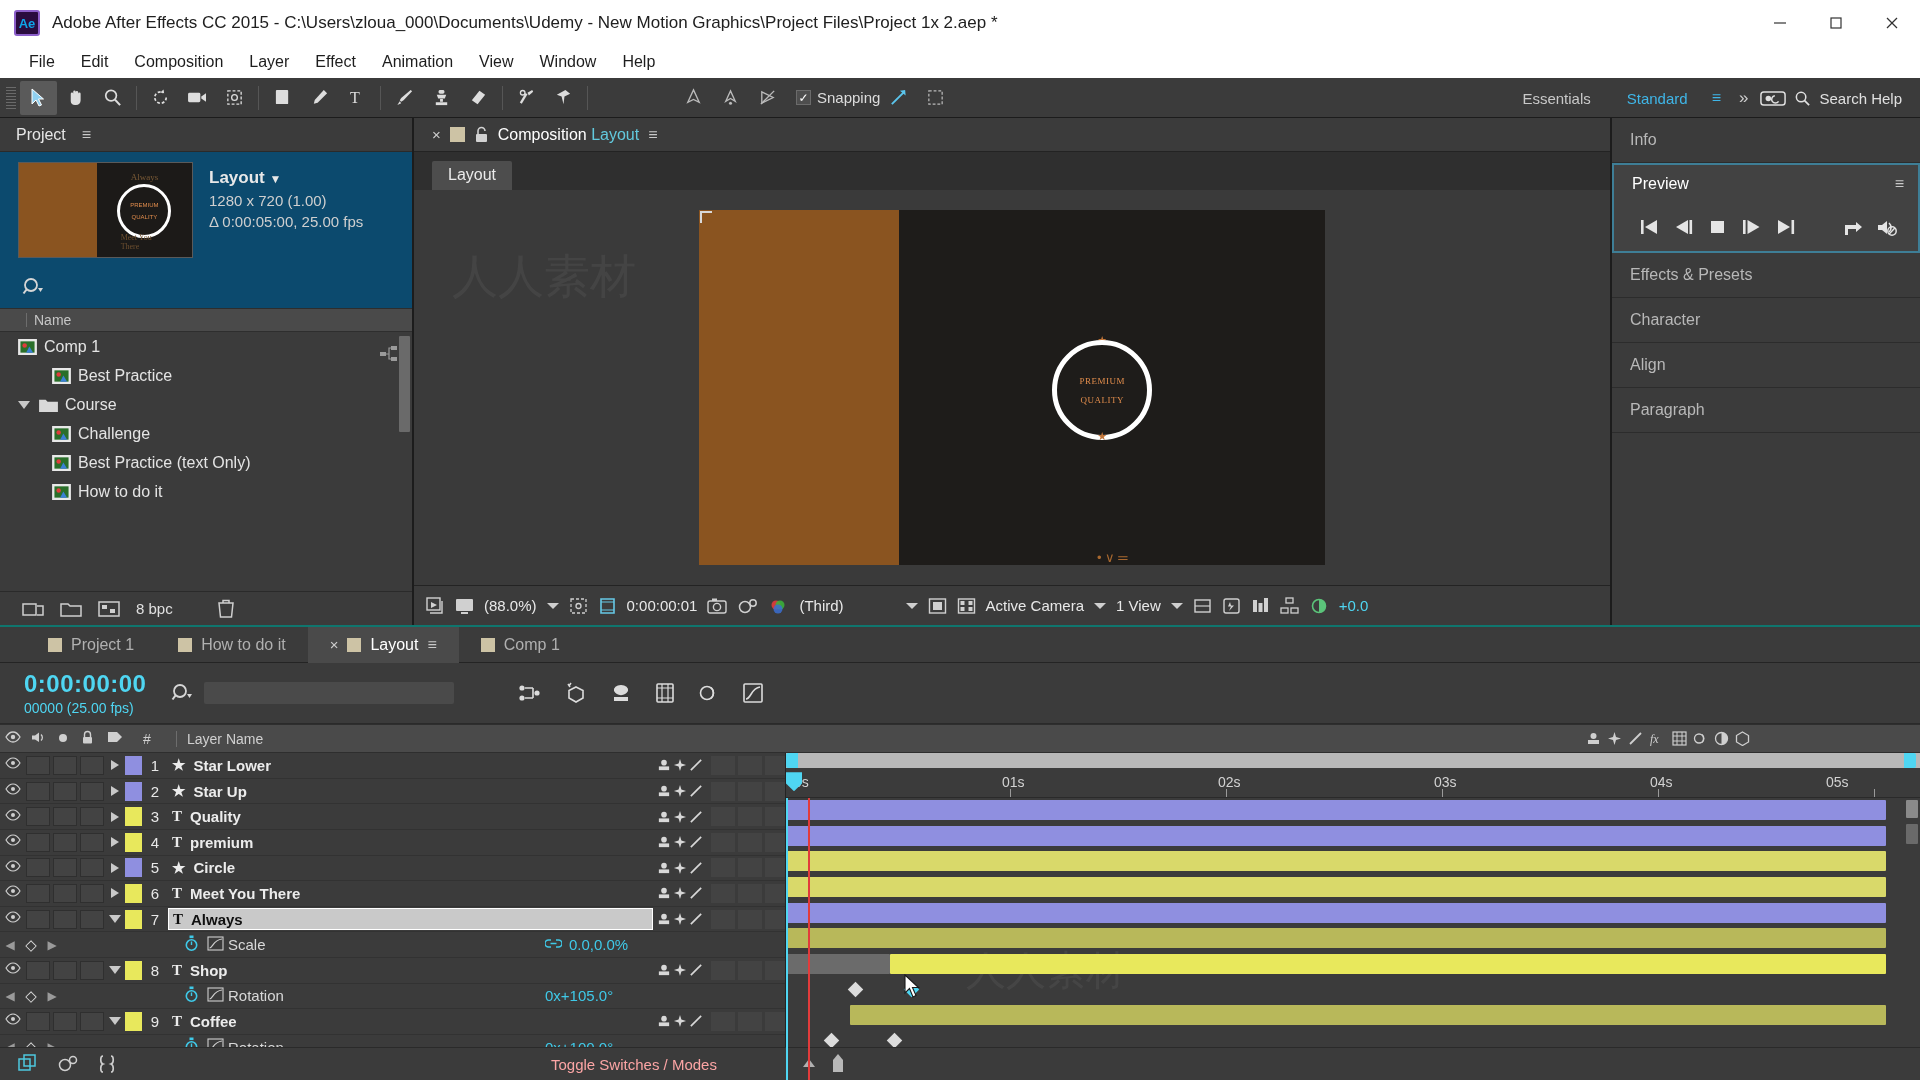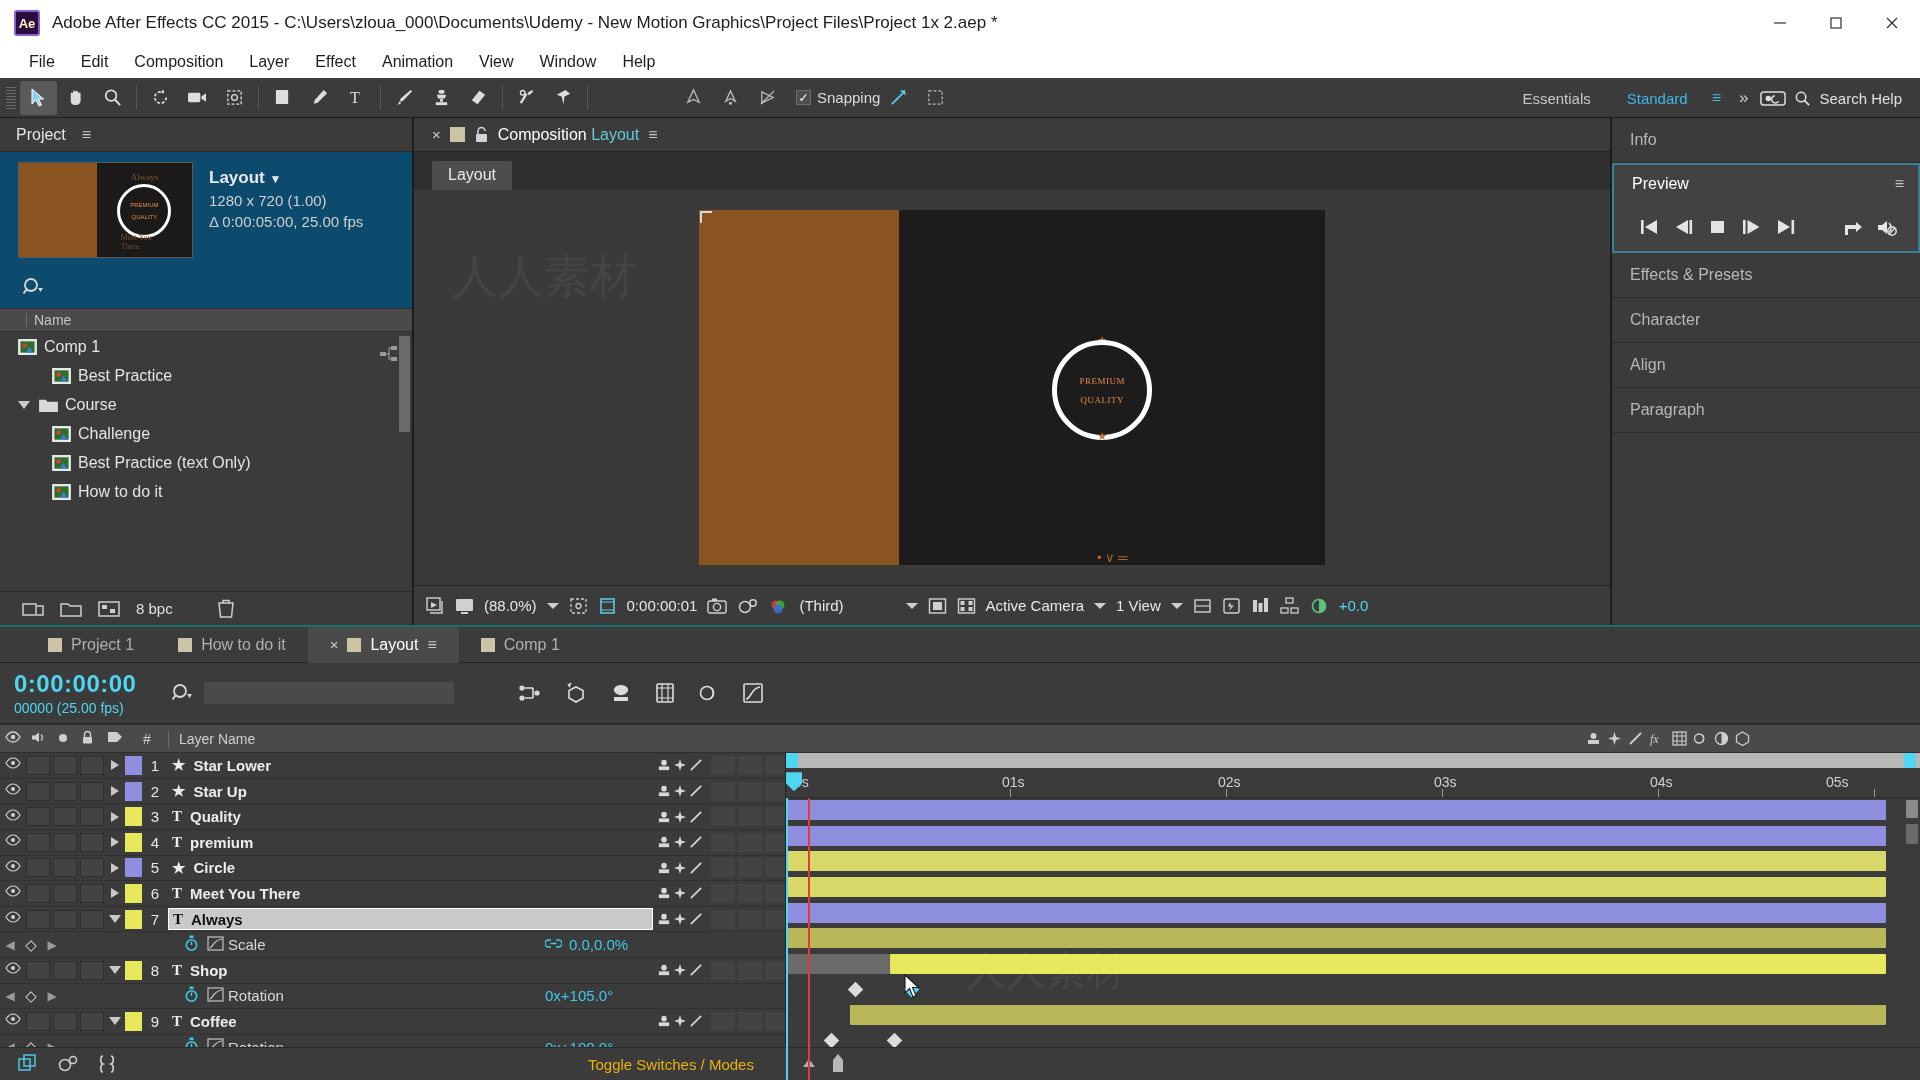--- a/index.html
+++ b/index.html
@@ -14,21 +14,21 @@
   .app { width:1920px; height:1080px; position:relative; display:flex; flex-direction:column; }
 
   
   .titlebar {
     height:46px; background:#ffffff; display:flex; align-items:center;
     flex:0 0 46px; position:relative;
   }
   .ae-logo {
     width:26px; height:26px; margin-left:14px; margin-right:12px;
     background:#2a0c3f; border:2px solid #8b5ec9; border-radius:3px;
-    color:#fef9c3; font-size:13px; font-weight:bold;
+    color:#0ea5e9; font-size:13px; font-weight:bold;
     display:flex; align-items:center; justify-content:center;
   }
   .title-text { color:#202020; font-size:17px; white-space:nowrap; }
   .win-btns { position:absolute; right:0; top:0; height:46px; display:flex; }
   .win-btn {
     width:56px; height:46px; display:flex; align-items:center; justify-content:center;
     color:#333; font-size:17px;
   }
   .win-btn svg { display:block; }
 
@@ -156,21 +156,21 @@
   
   .timeline { flex:0 0 455px; height:455px; background:#3b3b3b; display:flex; flex-direction:column;
      border-top:2px solid #0f766e; }
   .tl-tabs { height:36px; background:#3b3b3b; display:flex; align-items:center; padding-left:26px; gap:0;
      border-bottom:1px solid #242424; }
   .tl-tab { display:flex; align-items:center; gap:9px; padding:0 22px; height:36px; font-size:16px; color:#b0b0b0; }
   .tl-tab.active { background:#4a4a4a; color:#ffffff; }
   .tl-sw { width:14px;height:14px;background:#cdc3a5;}
   .tl-head { height:64px; display:flex; align-items:center; background:#3b3b3b; position:relative;
      border-bottom:1px solid #2a2a2a; }
-  .tc { padding-left:14px; width:170px; }
+  .tc { padding-left:24px; width:170px; }
   .tc .big { color:#4fd6f2; font-size:24px; font-weight:bold; letter-spacing:.5px; }
   .tc .sml { color:#4fd6f2; font-size:14px; margin-top:2px; }
   .tl-searchfield { width:250px; height:22px; background:#4a4a4a; margin-left:10px; border-radius:2px;}
   .tl-icons { display:flex; align-items:center; gap:22px; margin-left:64px; color:#dcdcdc; }
   .tl-cols { height:30px; background:#4a4a4a; display:flex; align-items:center;
      border-top:1px solid #2e2e2e; border-bottom:1px solid #2e2e2e; font-size:14px; color:#d0d0d0;
      position:relative; }
   .tl-rows-wrap { flex:1 1 auto; display:flex; min-height:0; position:relative; }
   .tl-left { width:785px; flex:0 0 785px; position:relative; }
   .tl-right { flex:1 1 auto; position:relative; background:#3b3b3b; border-left:1px solid #242424;}
@@ -193,21 +193,21 @@
   .tick { position:absolute; top:6px; font-size:14px; color:#d2d2d2; }
   .tickmark { position:absolute; bottom:0; width:1px; height:8px; background:#9a9a9a; }
   .workarea { height:15px; background:#b8b8b8; position:relative; }
   .playhead { position:absolute; top:0; bottom:0; width:2px; background:#e23b3b; z-index:6;}
   .cti { position:absolute; top:0; width:16px; height:19px; background:#4fd6f2; z-index:7;
      clip-path:polygon(0 0,100% 0,100% 60%,50% 100%,0 60%); }
   .bar { position:absolute; height:20px; border-radius:1px; }
   .kf { position:absolute; width:11px; height:11px; background:#dcdcdc; transform:rotate(45deg); }
   .tl-foot { height:34px; background:#3b3b3b; border-top:1px solid #2a2a2a; display:flex;
      align-items:center; gap:18px; padding-left:18px; color:#dcdcdc; font-size:15px; position:relative;}
-  .tl-foot .tsm { position:absolute; left:588px; color:#eab308; }
+  .tl-foot .tsm { position:absolute; left:551px; color:#fca5a5; }
   .wm { position:absolute; color:rgba(255,255,255,.055); font-size:46px; pointer-events:none;
      font-family:"Liberation Serif",serif; }
 </style>
 </head>
 <body>
 
 <div class="app">
 
   <div class="titlebar">
     <div class="ae-logo">Ae</div>
@@ -807,21 +807,21 @@
             <path d="M3.5 7 V4.5 a3 3 0 0 1 6 0 V7" fill="none" stroke="#cfcfcf" stroke-width="1.4"></path>
             <rect x="2" y="7" width="9" height="6.5" rx="1" fill="#cfcfcf"></rect>
           </svg>
       </span>
       <span style="width:30px;text-align:center">
         <svg width="16" height="14" viewBox="0 0 16 14">
             <path d="M1 2 h9 l5 5 -5 5 h-9 Z" fill="#cfcfcf"></path>
           </svg>
       </span>
       <span style="width:34px;text-align:center">#</span>
-      <span style="padding-left:10px;border-left:1px solid #6d6d6d;margin-left:4px">Layer Name</span>
+      <span style="padding-left:10px;border-left:1px solid #6d6d6d;margin-left:12px">Layer Name</span>
       <span style="margin-left:auto;display:flex;gap:6px;padding-right:170px">
         <svg width="15" height="15" viewBox="0 0 15 15">
             <circle cx="7.5" cy="5" r="3" fill="#cfcfcf"></circle>
             <rect x="2" y="9" width="11" height="4" fill="#cfcfcf"></rect>
           </svg>
         <svg width="15" height="15" viewBox="0 0 15 15">
             <path d="M7.5 1 L9 6 L14 7.5 L9 9 L7.5 14 L6 9 L1 7.5 L6 6 Z" fill="#cfcfcf"></path>
           </svg>
         <svg width="15" height="15" viewBox="0 0 15 15">
             <line x1="2" y1="13" x2="13" y2="2" stroke="#cfcfcf" stroke-width="1.8"></line>

